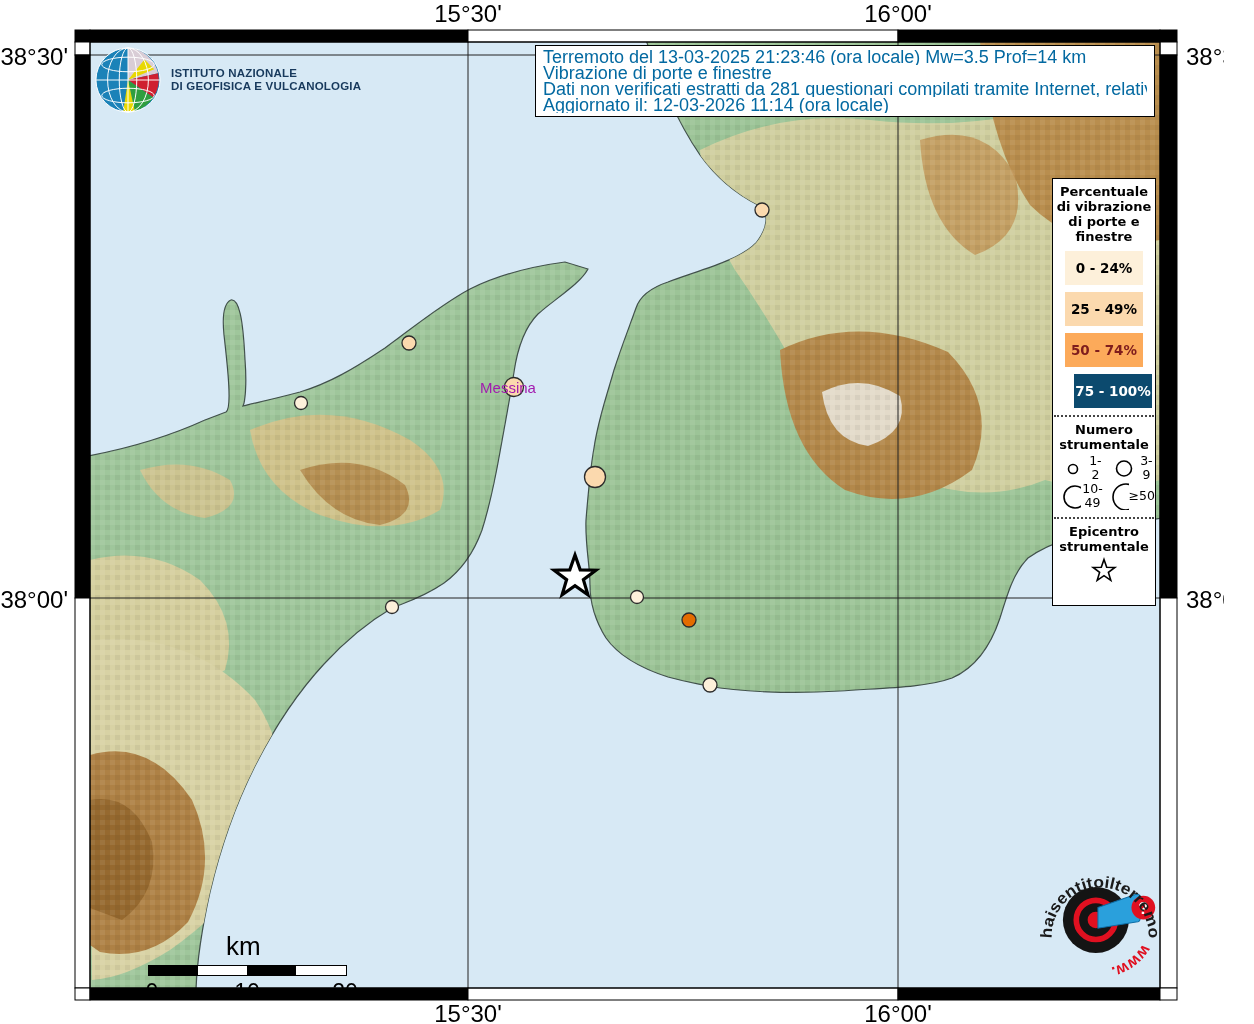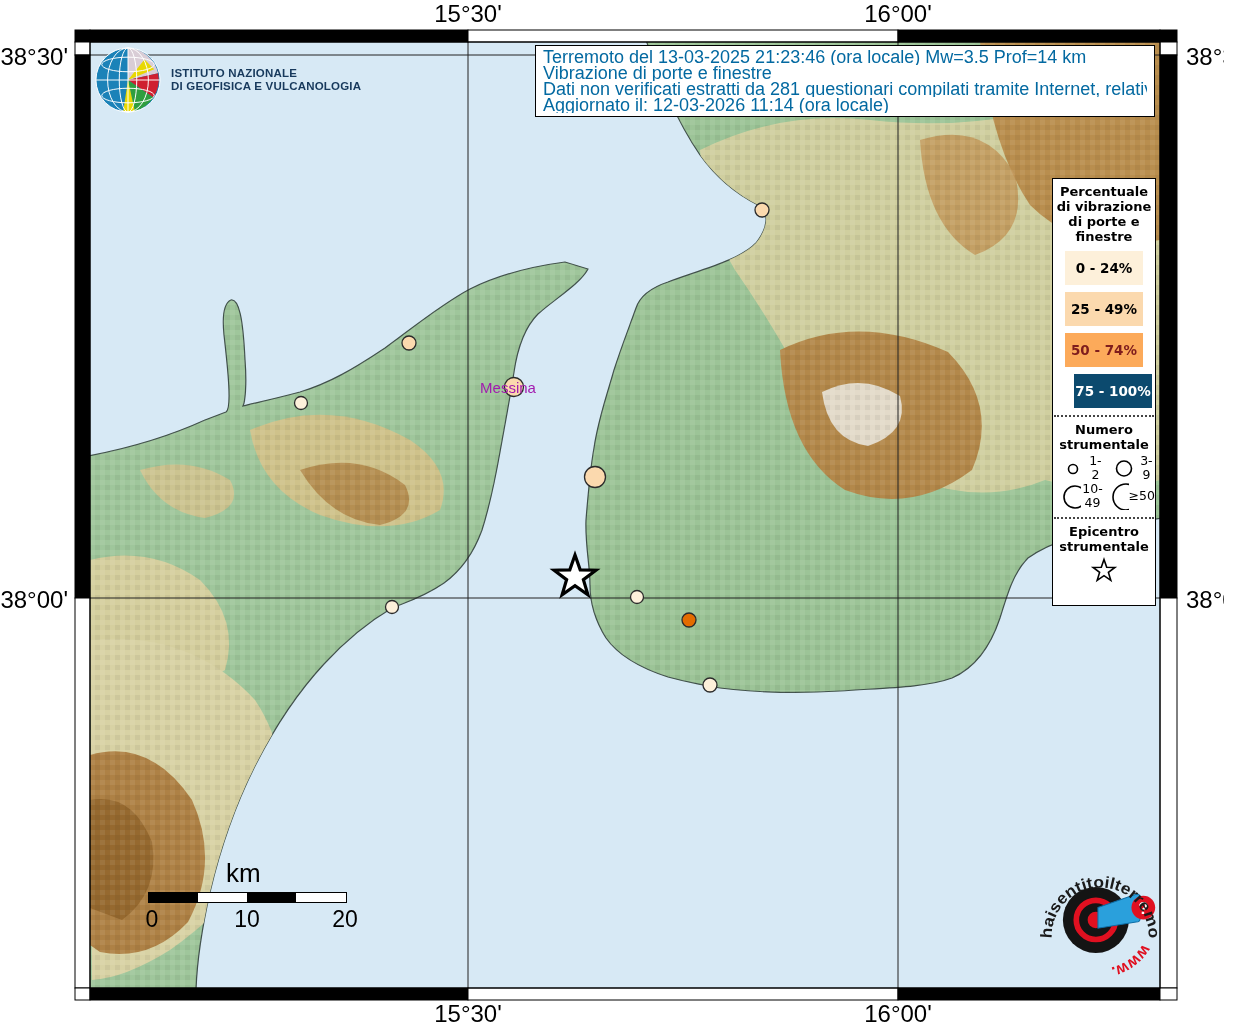--- a/index.html
+++ b/index.html
@@ -20,21 +20,21 @@
           text-align:center;overflow:hidden;}
   .leg-title{font-weight:bold;font-size:13px;line-height:15px;margin:5px 2px 2px 2px;color:#000;}
   .swatch{width:78px;height:34px;margin:7px auto 0 auto;display:flex;align-items:center;justify-content:center;
           font-weight:bold;font-size:13.5px;}
   .leg-sep{border-top:2px dotted #444;margin:7px 1px 0 1px;height:0;}
   .size-grid{display:flex;flex-wrap:wrap;width:100%;}
   .size-cell{width:50%;display:flex;flex-direction:row;align-items:center;justify-content:space-between;}
   .size-cell span{font-size:12.5px;color:#000;line-height:14px;}
   .city-label{position:absolute;left:448px;top:379px;width:120px;text-align:center;
               font-size:15px;color:#a21caf;}
-  .scalebar{position:absolute;left:148px;top:860px;width:210px;}
+  .scalebar{position:absolute;left:148px;top:933px;width:210px;}
   .sb-unit{font-size:26px;color:#000;margin-left:78px;line-height:26px;}
   .sb-bar{position:relative;margin-top:6px;width:197px;height:9px;border:1.4px solid #000;background:#fff;}
   .sb-seg{position:absolute;top:0;height:9px;background:#000;}
   .sb-ticks{position:relative;width:197px;height:26px;margin-top:3px;}
   .sb-ticks span{position:absolute;font-size:23px;color:#000;transform:translateX(-50%);}
   .hsit{position:absolute;left:1036px;top:856px;}
 </style>
 </head>
 <body>
 

